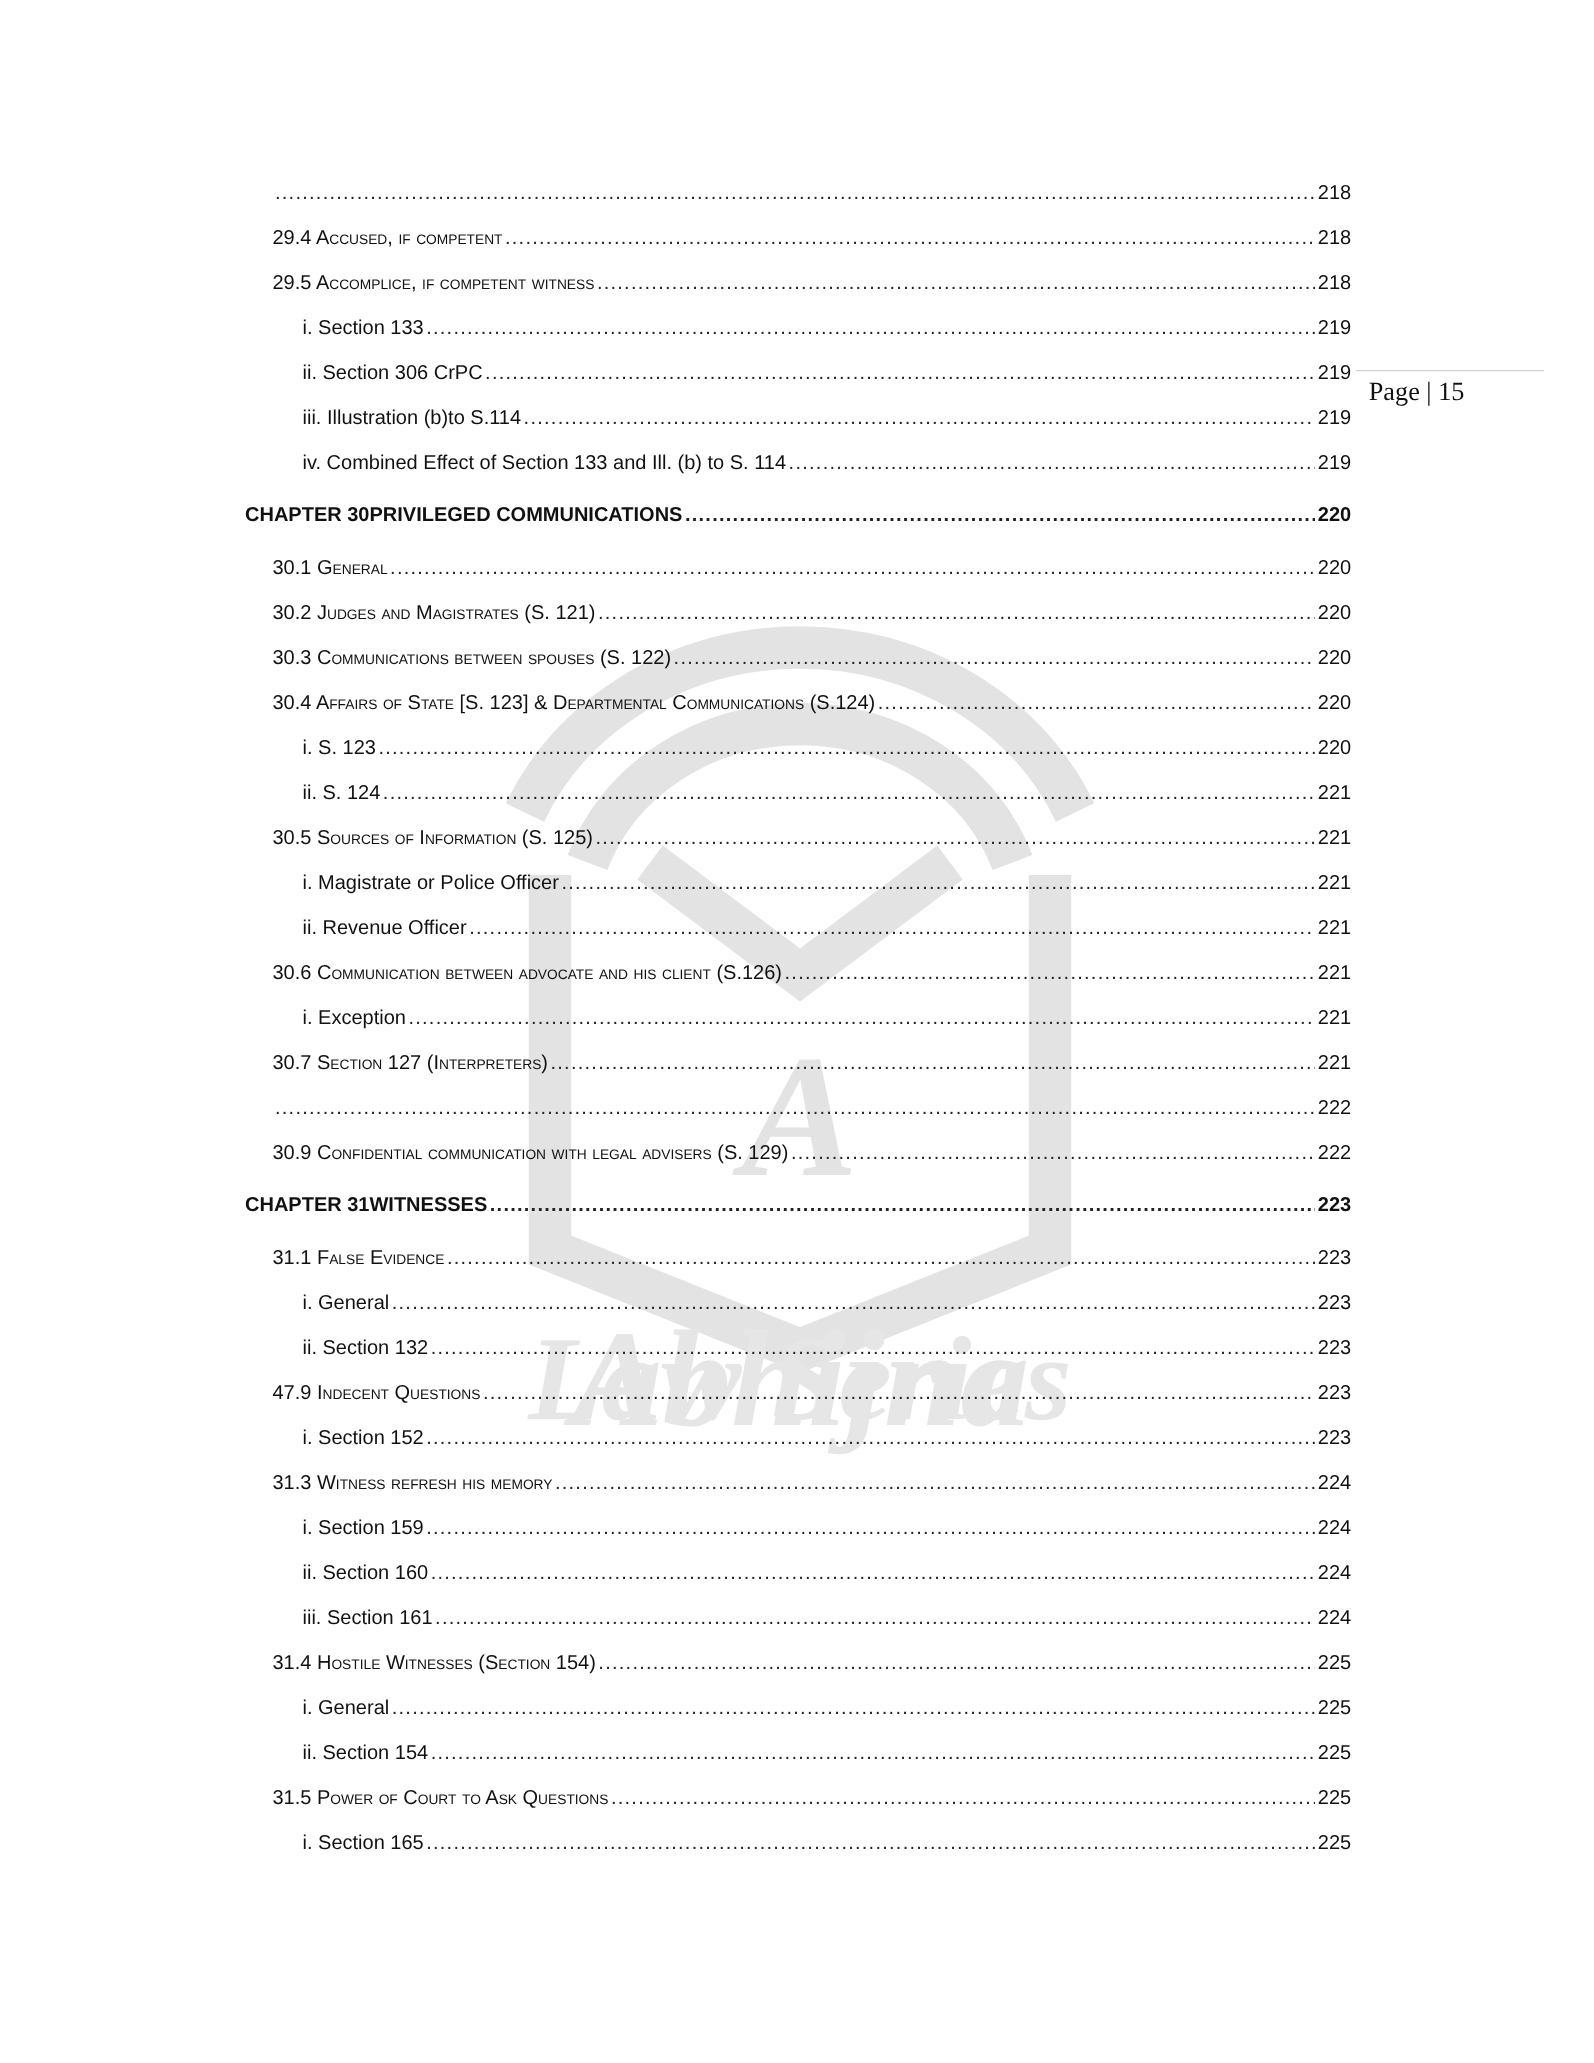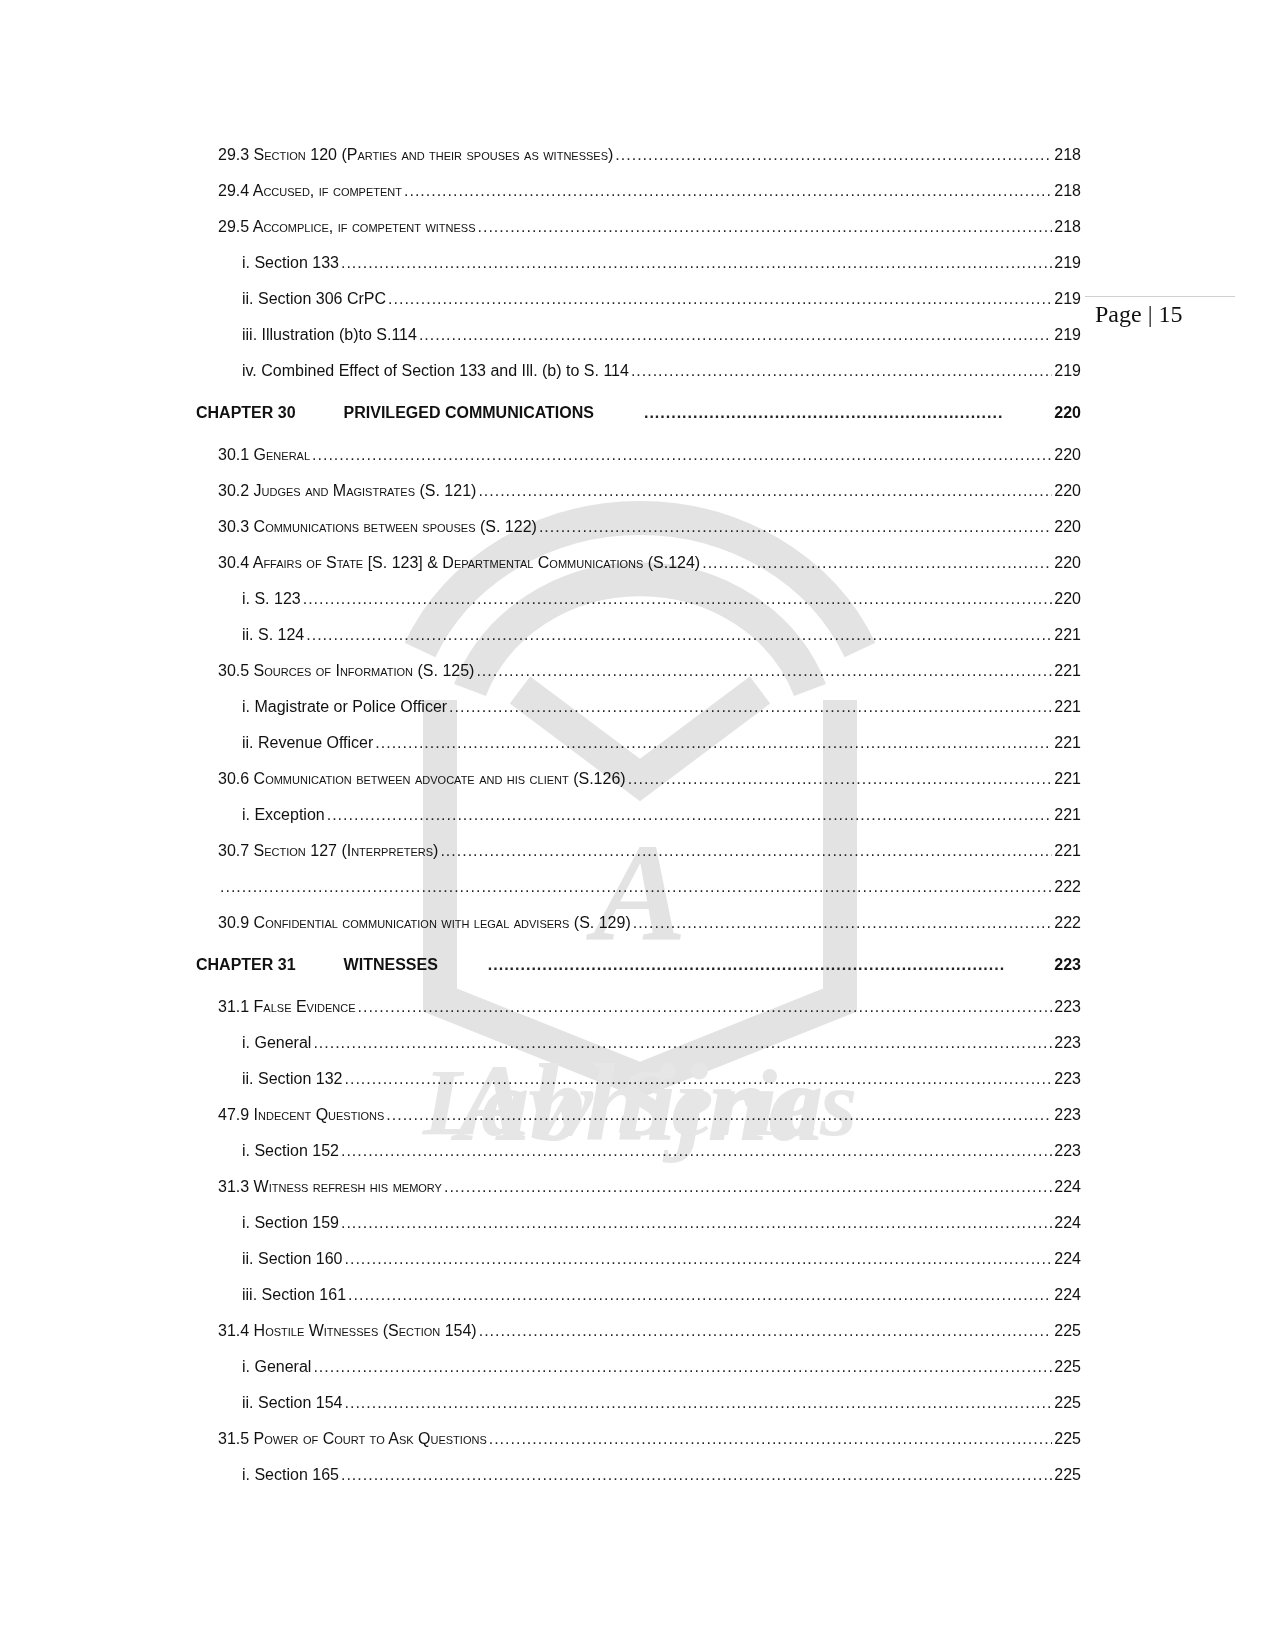--- a/index.html
+++ b/index.html
@@ -3,50 +3,49 @@
 <meta charset="utf-8">
 <style>
   html, body { margin: 0; padding: 0; background: #ffffff; }
   body { width: 1275px; height: 1650px; position: relative; overflow: hidden;
          font-family: "Liberation Sans", sans-serif; color: #111; }
   .watermark { position: absolute; left: 380px; top: 400px; width: 520px; height: 800px; pointer-events: none; }
   .toc { position: absolute; left: 196px; top: 137px; width: 885px; }
   .row { display: flex; align-items: baseline; height: 36px; font-size: 16px; line-height: 36px; white-space: nowrap; }
   .row.l2 { padding-left: 22px; }
   .row.l3 { padding-left: 46px; }
-  .row.ch { font-weight: bold; height: 48px; line-height: 48px; margin: 0 0 0 0; gap: 48px; }
+  .row.ch { font-weight: bold; height: 48px; line-height: 48px; margin: 0 0 0 0; }
   .row.ch .chnum { display: inline-block; width: 142px; }
   .row .label { flex: 0 0 auto; }
   .row .leader { flex: 1 1 auto; overflow: hidden; margin: 0 2px; letter-spacing: 1px; color: #222; }
   .row .leader::before { content: "................................................................................................................................................................................................................................................................"; }
   .row .page { flex: 0 0 auto; }
   .sc { font-variant: small-caps; }
   .page-footer { position: absolute; left: 1085px; top: 296px; width: 140px; border-top: 1px solid #d0d0d0;
-                 font-family: "Liberation Serif", serif; font-size: 24px; padding-top: 4px; padding-left: 10px; }
+                 font-family: "Liberation Serif", serif; font-size: 21px; padding-top: 4px; padding-left: 10px; }
 </style>
 </head>
 <body>
 
 <svg class="watermark" viewBox="0 0 520 800">
   <g fill="none" stroke="#e3e3e3" stroke-width="34">
     <path d="M40 250 A240 220 0 0 1 480 250"></path>
     <path d="M90 290 A180 165 0 0 1 430 290"></path>
     <path d="M60 300 L60 600 L260 680 L460 600 L460 300"></path>
     <path d="M140 290 L260 380 L380 290"></path>
   </g>
   <text x="260" y="540" text-anchor="middle" font-family="Liberation Serif, serif" font-style="italic" font-weight="bold" font-size="140" fill="#e3e3e3">A</text>
   <text x="260" y="740" text-anchor="middle" font-family="Liberation Serif, serif" font-style="italic" font-weight="bold" font-size="110" fill="#e6e6e6">Abhijna</text>
 </svg>
 <svg style="position:absolute;left:390px;top:1040px;width:500px;height:120px;pointer-events:none" viewBox="0 0 500 120">
   <text x="250" y="95" text-anchor="middle" font-family="Liberation Serif, serif" font-style="italic" font-weight="bold" font-size="96" fill="#e6e6e6">Law Series</text>
 </svg>
 
 <div class="toc" id="toc">
     <div class="row l2">
-      <span class="label sc">29.3 Section 120 (Parties and their spouses as witnesses)</span>
       <span class="leader"></span>
       <span class="page">218</span>
     </div>
     <div class="row l2">
       <span class="label sc">29.4 Accused, if competent</span>
       <span class="leader"></span>
       <span class="page">218</span>
     </div>
     <div class="row l2">
       <span class="label sc">29.5 Accomplice, if competent witness</span>

